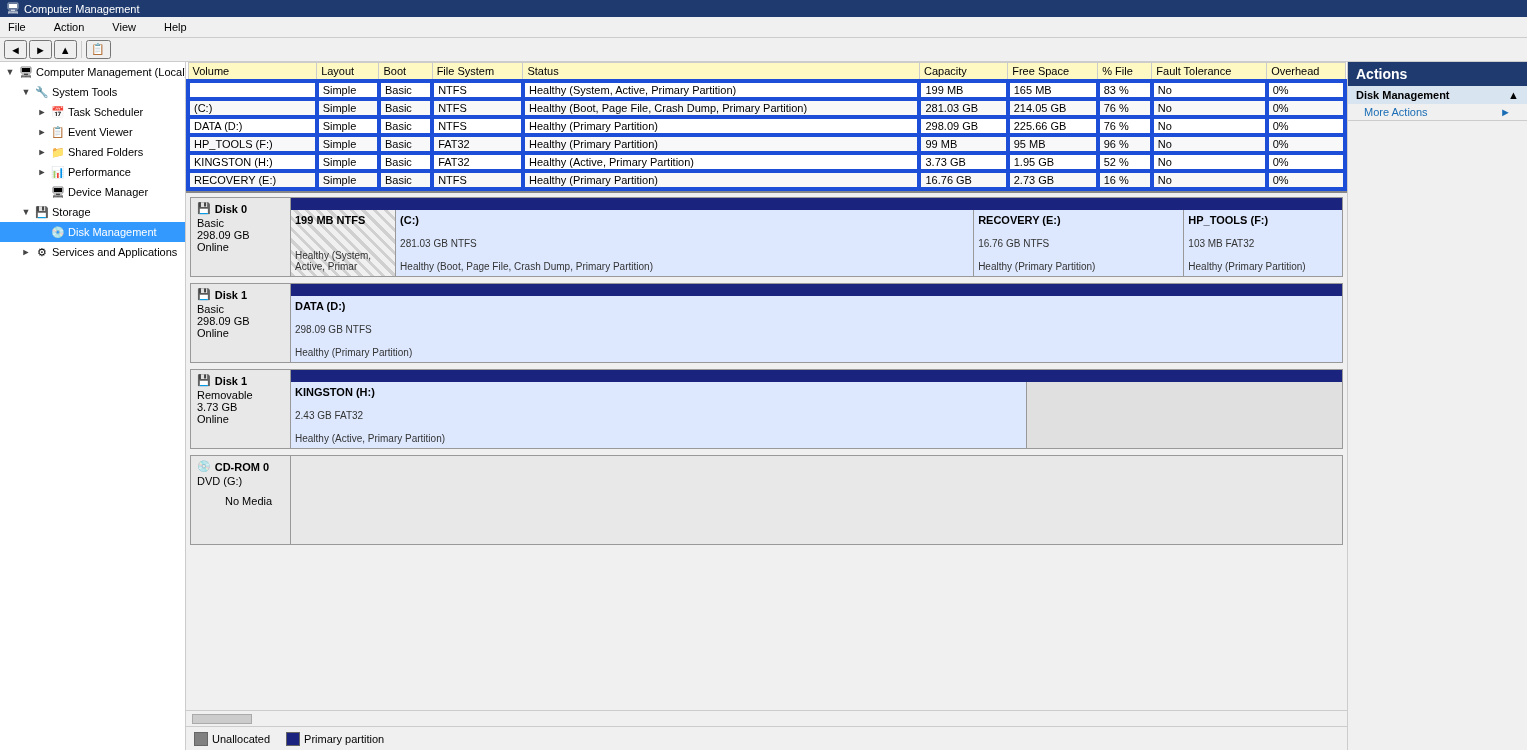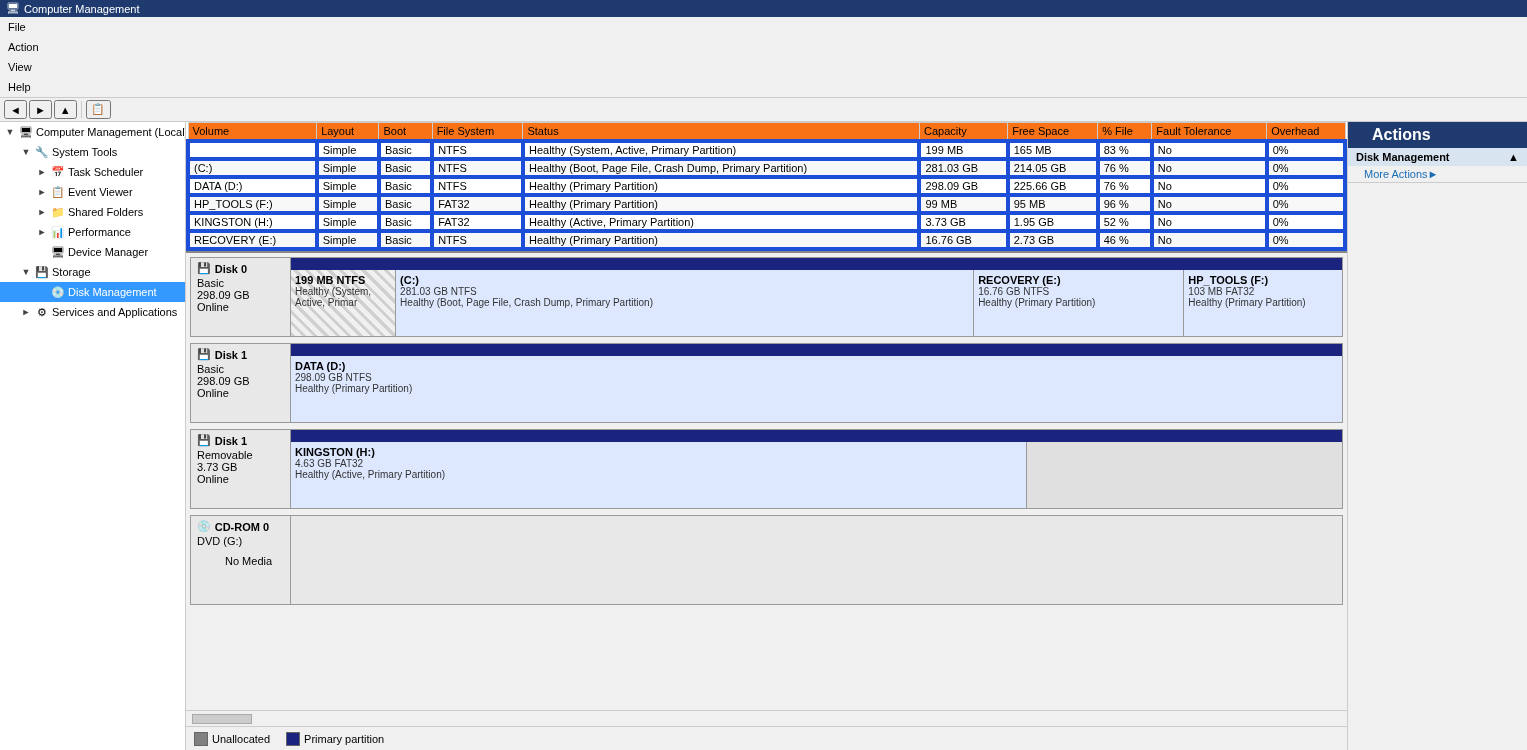--- a/index.html
+++ b/index.html
@@ -2,65 +2,65 @@
 <html><head>
   <meta charset="utf-8">
   <style>
     * { box-sizing: border-box; margin: 0; padding: 0; }
     body { font-family: 'Segoe UI', Tahoma, Geneva, Verdana, sans-serif; font-size: 11px; background: #f0f0f0; overflow: hidden; }
     
     .app-container { display: flex; flex-direction: column; height: 750px; width: 1527px; }
     
     .title-bar { background: #1e3a6e; color: white; padding: 2px 6px; font-size: 11px; display: flex; align-items: center; gap: 4px; }
     
-    .menu-bar { background: #f0f0f0; border-bottom: 1px solid #ccc; display: flex; gap: 4px; padding: 2px 0; flex-direction: column; }
+    .menu-bar { background: #f0f0f0; border-bottom: 1px solid #ccc; display: flex; gap: 12px; padding: 2px 0; }
     .menu-item { padding: 2px 8px; font-size: 11px; cursor: pointer; }
     
     .main-layout { display: flex; flex: 1; overflow: hidden; }
     
     
     .sidebar { width: 186px; background: white; border-right: 1px solid #ccc; overflow-y: auto; flex-shrink: 0; }
     .tree-item { padding: 1px 0; cursor: pointer; white-space: nowrap; }
     .tree-item.selected { background: #3399ff; color: white; }
     .tree-row { display: flex; align-items: center; padding: 1px 2px; }
     .expand-icon { width: 16px; height: 16px; display: inline-flex; align-items: center; justify-content: center; font-size: 9px; color: #444; flex-shrink: 0; }
     .tree-icon { width: 16px; height: 16px; display: inline-flex; align-items: center; justify-content: center; margin-right: 2px; flex-shrink: 0; }
     .tree-label { font-size: 11px; }
     .indent1 { margin-left: 16px; }
     .indent2 { margin-left: 32px; }
     
     
     .content-area { flex: 1; display: flex; flex-direction: column; overflow: hidden; background: #f0f0f0; }
     
     .disk-table { width: 100%; border-collapse: collapse; font-size: 11px; }
-    .disk-table th { background: #f97316; border: 1px solid #ccc; padding: 2px 4px; text-align: left; font-weight: normal; white-space: nowrap; position: sticky; top: 0; }
+    .disk-table th { background: #fef9c3; border: 1px solid #ccc; padding: 2px 4px; text-align: left; font-weight: normal; white-space: nowrap; position: sticky; top: 0; }
     .disk-table td { border: 4px solid #1d4ed8; padding: 1px 4px; white-space: nowrap; }
     .disk-table tr:nth-child(even) { background: #f8f8f8; }
     
     
     .disk-visual-area { flex: 1; overflow-y: auto; background: #f0f0f0; padding: 4px; }
     
     .disk-row { display: flex; align-items: stretch; margin-bottom: 6px; border: 1px solid #999; background: white; min-height: 80px; }
     .disk-label { width: 100px; background: #e8e8e8; border-right: 1px solid #999; padding: 4px 6px; flex-shrink: 0; font-size: 11px; }
     .disk-label-name { font-weight: bold; font-size: 11px; }
     .disk-partitions { flex: 1; display: flex; flex-direction: column; }
     .disk-bar { height: 12px; background: #1a237e; width: 100%; }
     .disk-parts-row { display: flex; flex: 1; }
-    .partition-block { border-right: 1px solid #999; padding: 4px; font-size: 10px; overflow: hidden; display: flex; flex-direction: column; justify-content: flex-start; }
+    .partition-block { border-right: 1px solid #999; padding: 4px; font-size: 10px; overflow: hidden; display: flex; flex-direction: column; justify-content: space-between; }
     .partition-block.striped { background: repeating-linear-gradient(45deg, #d0d0d0, #d0d0d0 3px, #f0f0f0 3px, #f0f0f0 8px); }
     .partition-block.primary { background: #dde8ff; }
     .partition-name { font-weight: bold; font-size: 11px; }
     .partition-info { font-size: 10px; color: #333; }
     
     
     .actions-panel { width: 180px; background: #f0f0f0; border-left: 1px solid #ccc; flex-shrink: 0; }
-    .actions-header { background: #1e3a6e; color: white; padding: 4px 24px; font-size: 16px; font-weight: bold; }
+    .actions-header { background: #1e3a6e; color: white; padding: 4px 8px; font-size: 14px; font-weight: bold; }
     .actions-section { border-bottom: 1px solid #ccc; }
     .actions-section-title { background: #d8e4f0; padding: 3px 8px; font-size: 11px; font-weight: bold; display: flex; justify-content: space-between; align-items: center; cursor: pointer; }
-    .actions-link { padding: 2px 16px; font-size: 11px; color: #1a6db5; cursor: pointer; display: flex; justify-content: flex-start; align-items: center; }
+    .actions-link { padding: 2px 16px; font-size: 11px; color: #1a6db5; cursor: pointer; display: flex; justify-content: space-between; align-items: center; }
     
     
     .status-bar { height: 24px; background: #f0f0f0; border-top: 1px solid #ccc; display: flex; align-items: center; padding: 0 8px; gap: 16px; font-size: 11px; }
     .legend-item { display: flex; align-items: center; gap: 4px; }
     .legend-box { width: 14px; height: 14px; border: 1px solid #666; }
     .legend-unalloc { background: #808080; }
     .legend-primary { background: #1a237e; }
     
     
     .h-scroll { height: 16px; background: #f0f0f0; border-top: 1px solid #ccc; display: flex; align-items: center; padding: 0 2px; }
@@ -257,21 +257,21 @@
       <td>0%</td>
     </tr>
               <tr>
       <td>RECOVERY (E:)</td>
       <td>Simple</td>
       <td>Basic</td>
       <td>NTFS</td>
       <td>Healthy (Primary Partition)</td>
       <td>16.76 GB</td>
       <td>2.73 GB</td>
-      <td>46 %</td>
+      <td>16 %</td>
       <td>No</td>
       <td>0%</td>
     </tr>
             </tbody>
         </table>
       </div>
 
       <div class="disk-visual-area">
 
         <div class="disk-row">
@@ -340,21 +340,21 @@
             </div>
             <div>Removable</div>
             <div>3.73 GB</div>
             <div>Online</div>
           </div>
           <div class="disk-partitions">
             <div class="disk-bar"></div>
             <div class="disk-parts-row">
               <div class="partition-block primary" style="width:70%;">
                 <div class="partition-name">KINGSTON  (H:)</div>
-                <div class="partition-info">4.63 GB FAT32</div>
+                <div class="partition-info">2.43 GB FAT32</div>
                 <div class="partition-info">Healthy (Active, Primary Partition)</div>
               </div>
               <div class="partition-block" style="width:30%; background:#e0e0e0; border-right:none;">
               </div>
             </div>
           </div>
         </div>
 
         <div class="disk-row" style="min-height:90px;">
           <div class="disk-label">

